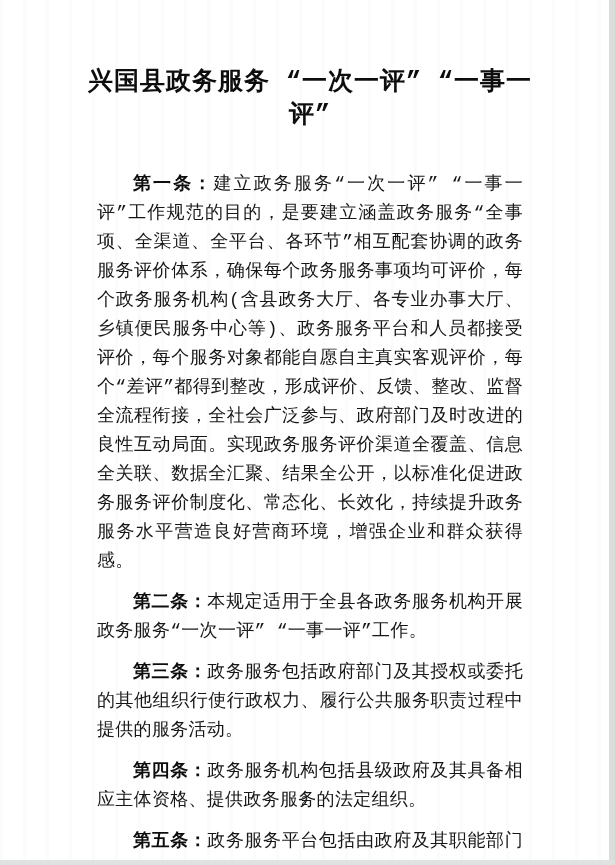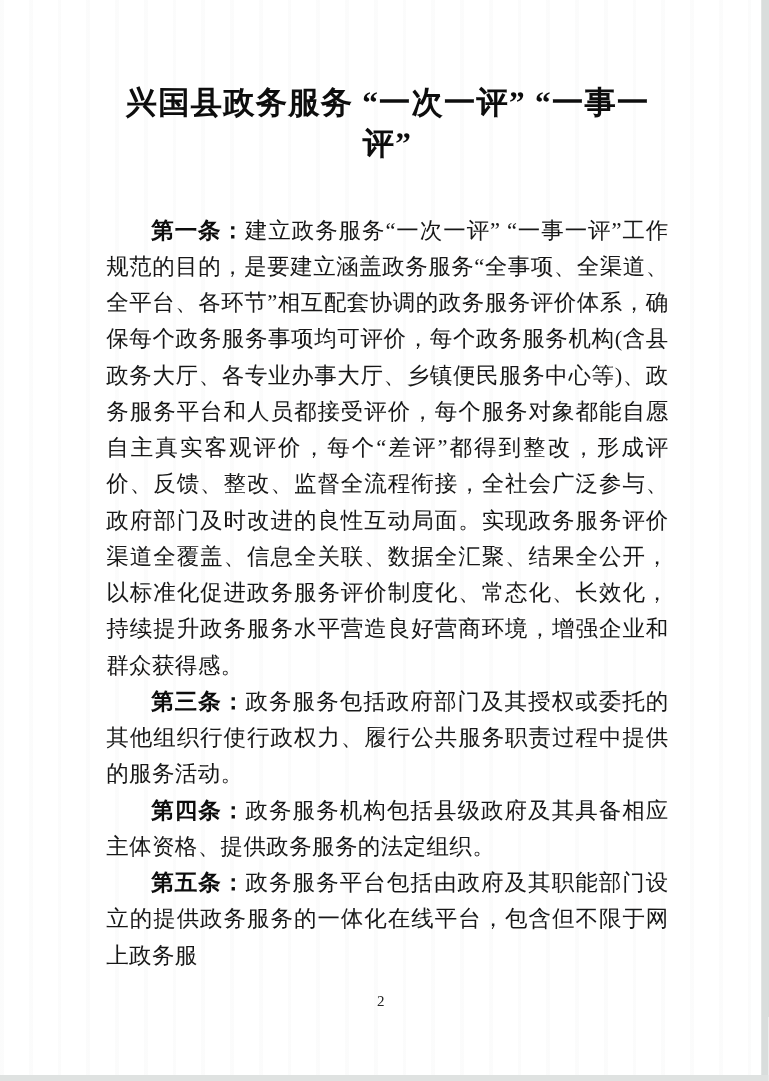--- a/index.html
+++ b/index.html
@@ -12,21 +12,21 @@
     width: 615px;
     height: 865px;
     margin: 0 auto;
     background-color: #ffffff;
     background-image: repeating-linear-gradient(
       90deg,
       rgba(180,185,185,0.05) 0px, rgba(180,185,185,0.05) 3px,
       rgba(255,255,255,0) 3px, rgba(255,255,255,0) 23px
     );
     overflow: hidden;
-    font-family: Liberation Serif, serif;
+    font-family: Liberation Mono, monospace;
     color: #141414;
   }
   .edge-right {
     position: absolute;
     top: 0;
     right: 0;
     width: 6px;
     height: 100%;
     background: #d9dddc;
   }
@@ -50,21 +50,21 @@
     font-weight: bold;
     font-size: 25px;
     line-height: 33px;
     letter-spacing: 1px;
     color: #0d0d0d;
   }
   .doc-body {
     margin-top: 38px;
   }
   .doc-body p {
-    margin: 0;
+    margin: 12px;
     padding: 0;
     text-indent: 2em;
     font-size: 18px;
     line-height: 29px;
     letter-spacing: 0.3px;
     text-align: justify;
     color: #171717;
   }
   .doc-body p .label {
     font-weight: bold;
@@ -85,20 +85,21 @@
 
 <div class="page">
   <div class="content">
 
     <div class="doc-title">
       <div>兴国县政务服务 “一次一评” “一事一评”</div>
     </div>
 
     <div class="doc-body">
       <p><span class="label">第一条：</span><span>建立政务服务“一次一评” “一事一评”工作规范的目的，是要建立涵盖政务服务“全事项、全渠道、全平台、各环节”相互配套协调的政务服务评价体系，确保每个政务服务事项均可评价，每个政务服务机构(含县政务大厅、各专业办事大厅、乡镇便民服务中心等)、政务服务平台和人员都接受评价，每个服务对象都能自愿自主真实客观评价，每个“差评”都得到整改，形成评价、反馈、整改、监督全流程衔接，全社会广泛参与、政府部门及时改进的良性互动局面。实现政务服务评价渠道全覆盖、信息全关联、数据全汇聚、结果全公开，以标准化促进政务服务评价制度化、常态化、长效化，持续提升政务服务水平营造良好营商环境，增强企业和群众获得感。</span></p>
+      <p><span class="label">第二条：</span><span>本规定适用于全县各政务服务机构开展政务服务“一次一评” “一事一评”工作。</span></p>
       <p><span class="label">第三条：</span><span>政务服务包括政府部门及其授权或委托的其他组织行使行政权力、履行公共服务职责过程中提供的服务活动。</span></p>
       <p><span class="label">第四条：</span><span>政务服务机构包括县级政府及其具备相应主体资格、提供政务服务的法定组织。</span></p>
       <p><span class="label">第五条：</span><span>政务服务平台包括由政府及其职能部门设立的提供政务服务的一体化在线平台，包含但不限于网上政务服</span></p>
     </div>
 
   </div>
 
   <div class="page-num">2</div>
 
   <div class="edge-right"></div>

